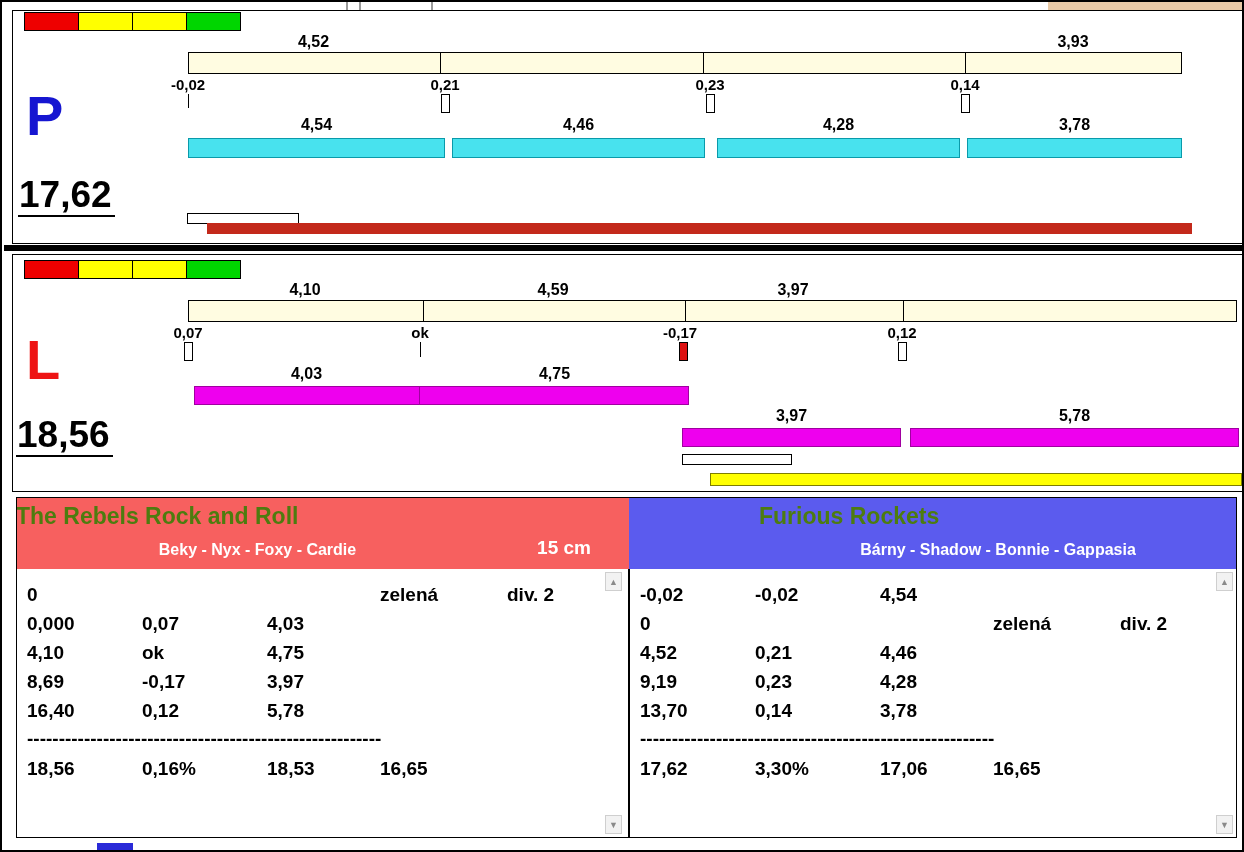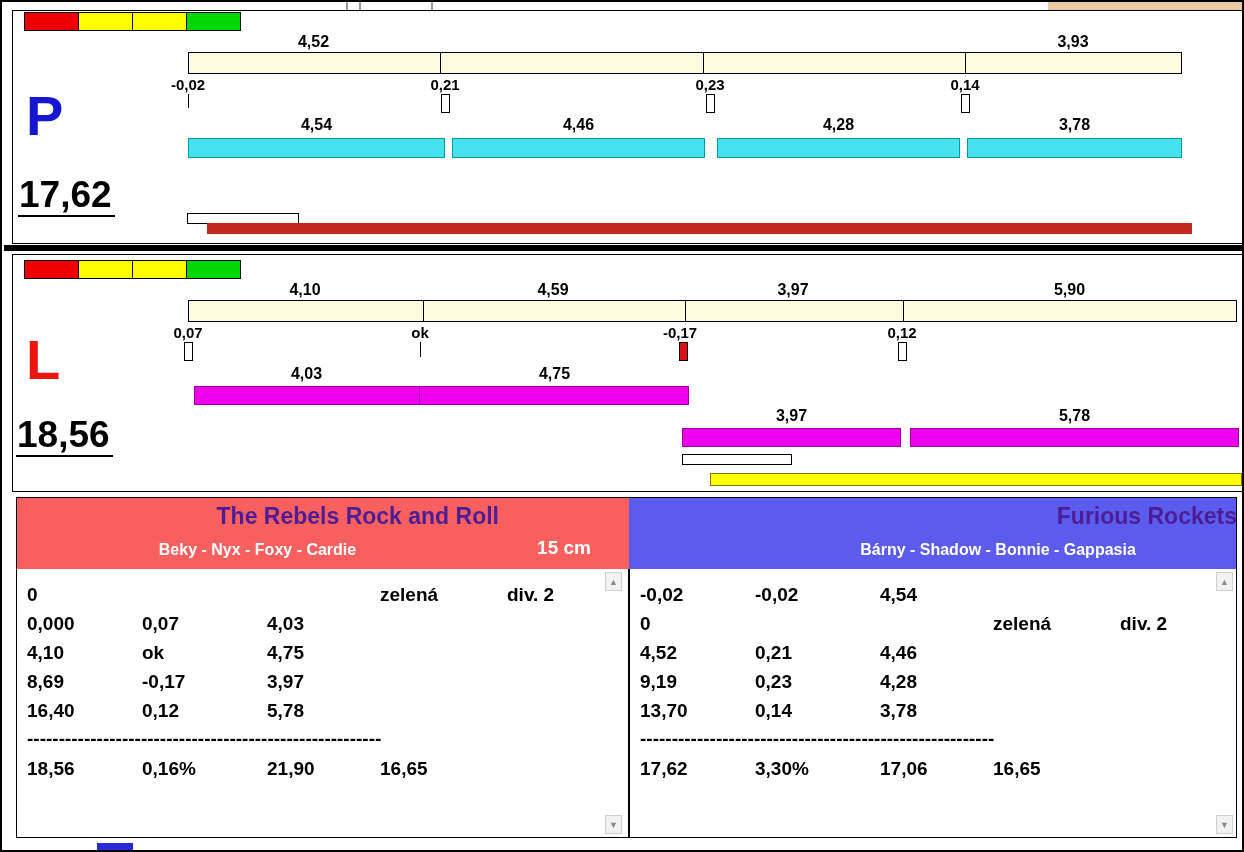--- a/index.html
+++ b/index.html
@@ -23,21 +23,21 @@
   .tickline { width:1px; background:#000; }
   .cyanbar { background:#48e2ee; border:1px solid #0a9aaa; }
   .magbar { background:#ee00ee; border:1px solid #a000a0; }
   .total { font-size:37px; font-weight:bold; line-height:1.02; border-bottom:2px solid #000; padding:0 3px 1px 1px; }
   .outline-box { background:#fff; border:1px solid #000; }
   .redbar { background:#c3291b; }
   .yellowbar { background:#ffff00; border:1px solid #7d7d00; }
   .divider-thick { background:#000; }
   .hdr-red { background:#f7605f; }
   .hdr-blue { background:#5b5bee; }
-  .title { font-size:23px; font-weight:bold; color:#4c1d95; text-align:right; white-space:nowrap; }
+  .title { font-size:23px; font-weight:bold; color:#4d7c0f; text-align:left; white-space:nowrap; }
   .subtitle { font-size:16px; font-weight:bold; color:#fff; text-align:center; white-space:nowrap; }
   .datebox { background:#fff; border:2px solid #000; font-size:21px; text-align:center; line-height:31px; }
   .heightlbl { font-size:19px; font-weight:bold; color:#fff; text-align:center; }
   .overlay { border:1px solid #000; pointer-events:none; }
   .txtarea { background:#fff; overflow:hidden; }
   .tline { position:absolute; left:0; right:0; height:26px; font-size:19px; font-weight:bold; }
   .tline span { position:absolute; white-space:nowrap; }
   .c1{left:9px} .c2{left:124px} .c3{left:249px} .c4{left:362px} .c5{left:489px}
   .sb-btn { position:absolute; right:2px; width:17px; height:19px; background:#f2f2f2;
             border:1px solid #cfcfcf; color:#8a8a8a; font-size:9px; text-align:center;
@@ -108,21 +108,20 @@
     <div class="light" style="background:#ffff00;"></div>
     <div class="light" style="background:#ffff00;"></div>
     <div class="light" style="background:#00d600;"></div>
   </div>
 
   <div class="abs lane-letter" style="left:24px;top:330px;color:#ee1414;">L</div>
 
   <div class="abs blbl" style="left:186px;top:279px;width:234px;">4,10</div>
   <div class="abs blbl" style="left:420px;top:279px;width:262px;">4,59</div>
   <div class="abs blbl" style="left:682px;top:279px;width:218px;">3,97</div>
-  <div class="abs blbl" style="left:900px;top:279px;width:335px;">5,90</div>
 
   <div class="abs cream" style="left:186px;top:298px;width:1049px;height:22px;">
     <div class="segdiv" style="left:234px;"></div>
     <div class="segdiv" style="left:496px;"></div>
     <div class="segdiv" style="left:714px;"></div>
   </div>
 
   <div class="abs dlbl" style="left:146px;top:322px;width:80px;">0,07</div>
   <div class="abs dlbl" style="left:378px;top:322px;width:80px;">ok</div>
   <div class="abs dlbl" style="left:638px;top:322px;width:80px;">-0,17</div>
@@ -184,21 +183,21 @@
       <span class="c1">16,40</span>
       <span class="c2">0,12</span>
       <span class="c3">5,78</span>
     </div>
     <div class="tline" style="top:158px">
       <span class="c1">--------------------------------------------------------</span>
     </div>
     <div class="tline" style="top:188px">
       <span class="c1">18,56</span>
       <span class="c2">0,16%</span>
-      <span class="c3">21,90</span>
+      <span class="c3">18,53</span>
       <span class="c4">16,65</span>
     </div>
     <div class="sb-btn" style="top:2px;">▲</div>
     <div class="sb-btn" style="bottom:2px;">▼</div>
   </div>
 
   <div class="abs" style="left:626px;top:567px;width:2px;height:269px;background:#000;"></div>
 
   <div class="abs txtarea" style="left:629px;top:568px;width:604px;height:266px;">
     <div class="tline" style="top:14px">

